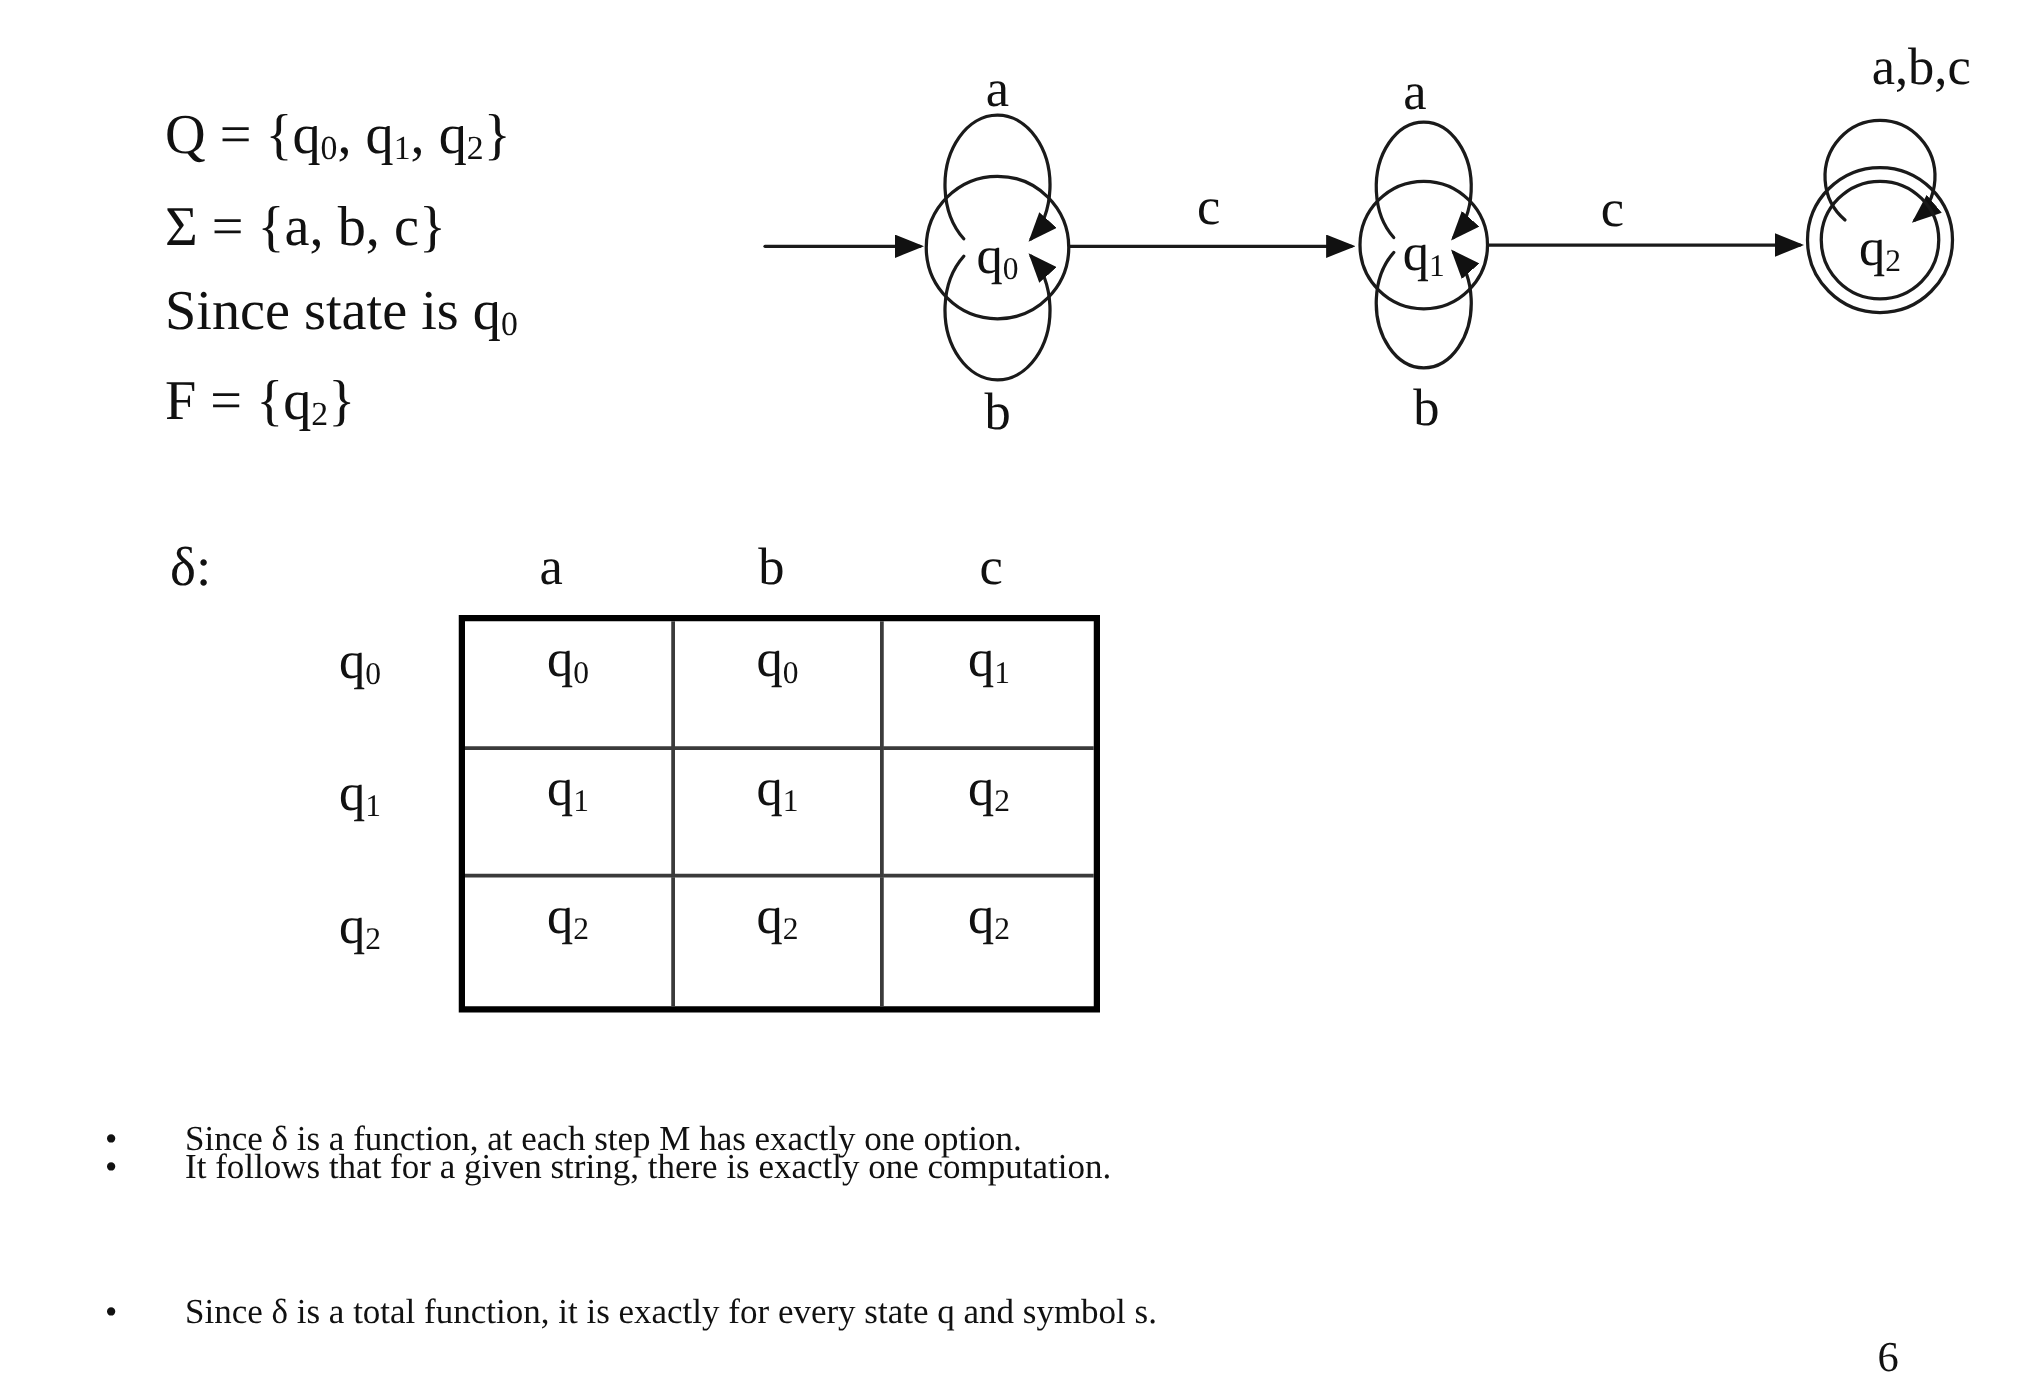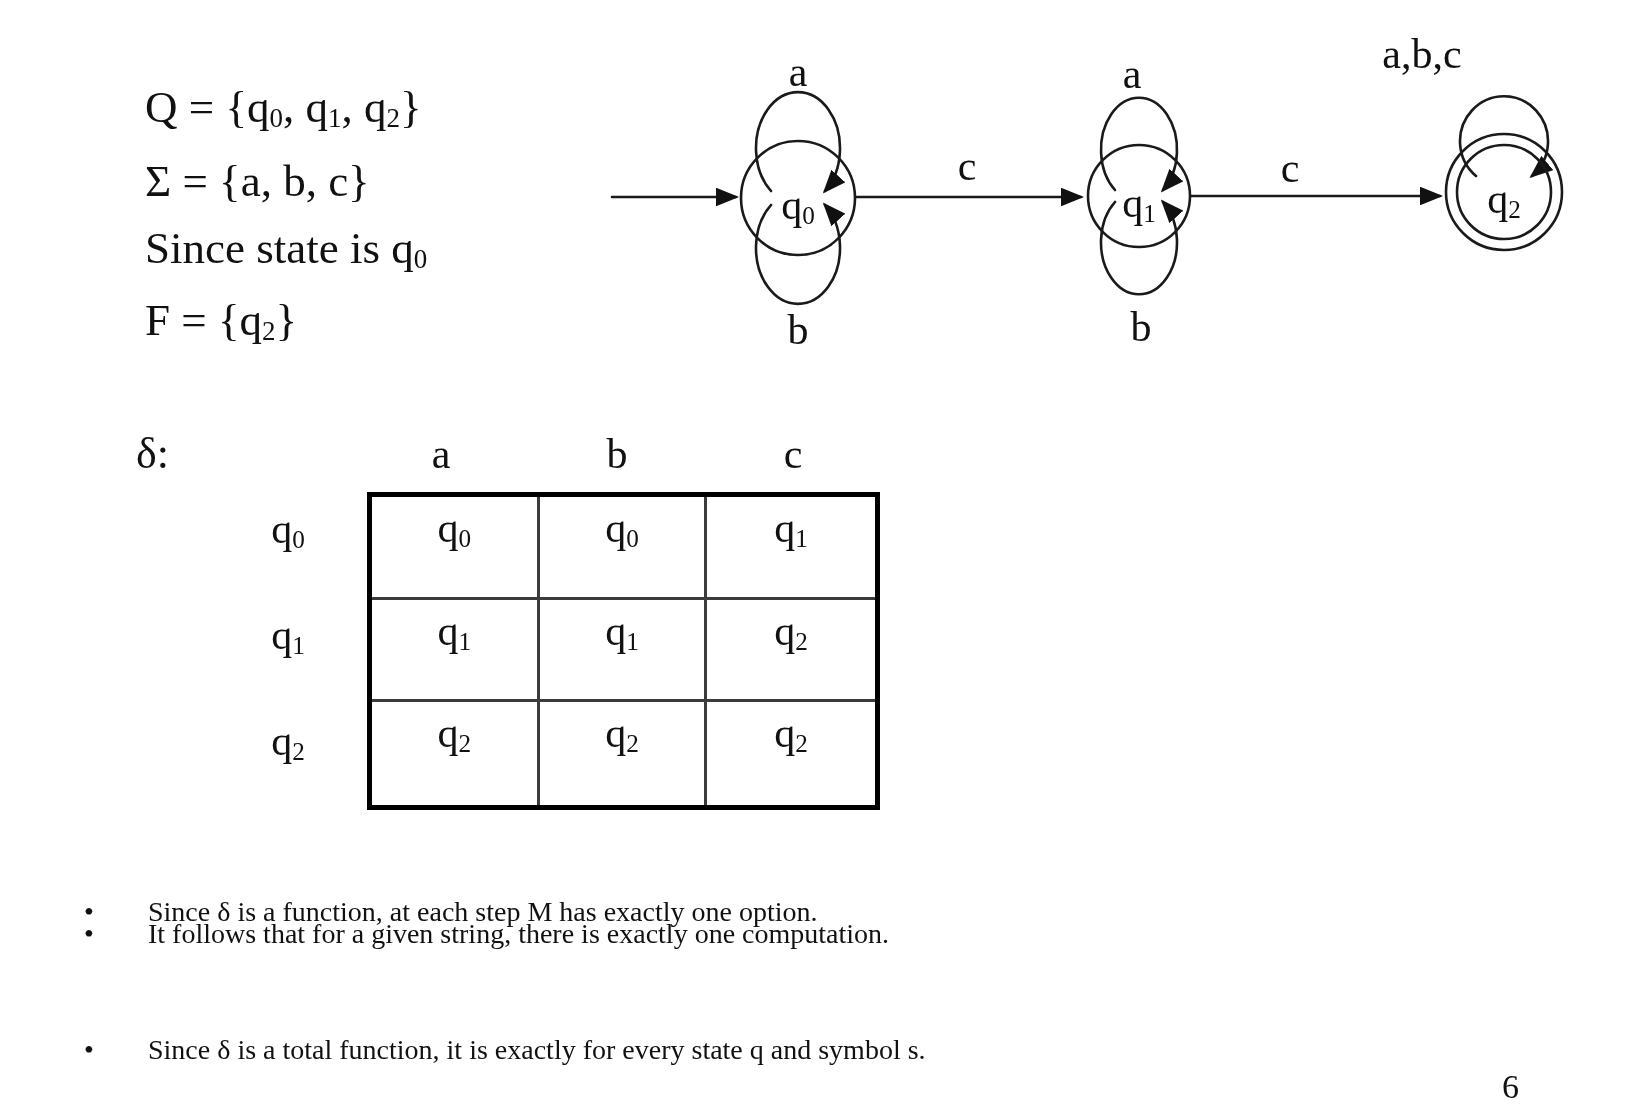--- a/index.html
+++ b/index.html
@@ -2,21 +2,21 @@
 <html><head>
 <meta charset="utf-8">
 <style>
   html,body{margin:0;padding:0;}
   body{
     width:1635px;height:1113px;background:#ffffff;position:relative;overflow:hidden;
     font-family:"Liberation Serif","DejaVu Serif",serif;color:#111;
   }
   sub{font-size:0.6em;vertical-align:-0.2em;line-height:0;}
   
-  .defline{position:absolute;left:145px;font-size:45px;white-space:nowrap;}
+  .defline{position:absolute;left:132px;font-size:45px;white-space:nowrap;}
   
   #diagram{position:absolute;left:0;top:0;width:1635px;height:1113px;}
   
   .dlabel{position:absolute;font-size:42px;transform:translateX(-50%);white-space:nowrap;line-height:50px;}
   .slabel{position:absolute;font-size:42px;transform:translateX(-50%);white-space:nowrap;line-height:50px;}
   
   .delta-label{position:absolute;left:136px;top:428px;font-size:44px;}
   .colhead{position:absolute;top:430px;font-size:42px;transform:translateX(-50%);line-height:48px;}
   .rowlabel{position:absolute;font-size:42px;transform:translateX(-50%);line-height:48px;}
   .ttable{
@@ -66,21 +66,21 @@
     <circle cx="1139" cy="196" r="51"></circle>
     <circle cx="1504" cy="192" r="58"></circle>
     <circle cx="1504" cy="192" r="47"></circle>
   </g>
 </svg>
 
 <div class="dlabel" style="left:798px;top:47px">a</div>
 <div class="dlabel" style="left:798px;top:305px">b</div>
 <div class="dlabel" style="left:1132px;top:49px">a</div>
 <div class="dlabel" style="left:1141px;top:302px">b</div>
-<div class="dlabel" style="left:1422px;top:29px">a,b,c</div>
+<div class="dlabel" style="left:1537px;top:29px">a,b,c</div>
 <div class="dlabel" style="left:967px;top:141px">c</div>
 <div class="dlabel" style="left:1290px;top:143px">c</div>
 
 <div class="slabel" style="left:798px;top:180px"><span>q</span><sub>0</sub></div>
 <div class="slabel" style="left:1139px;top:178px"><span>q</span><sub>1</sub></div>
 <div class="slabel" style="left:1504px;top:174px"><span>q</span><sub>2</sub></div>
 
 <div class="delta-label">δ:</div>
 <div class="colhead" style="left:441px">a</div>
 <div class="colhead" style="left:617px">b</div>

